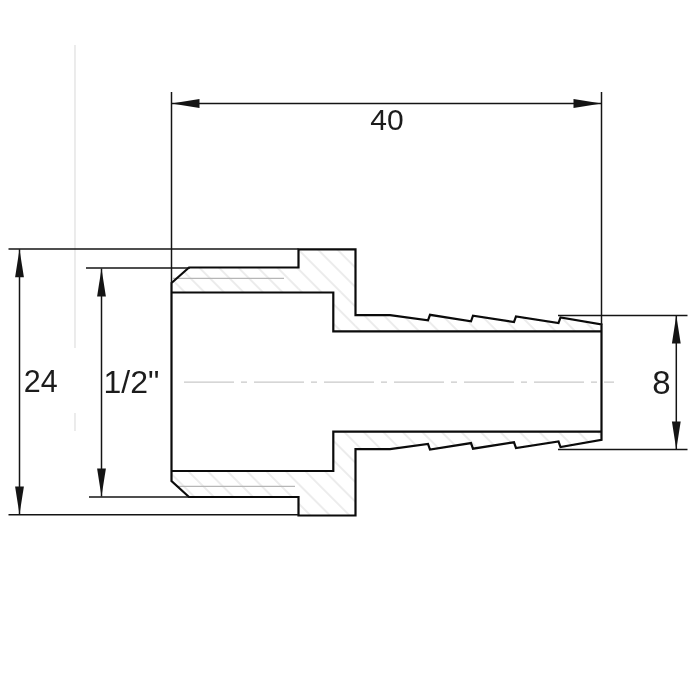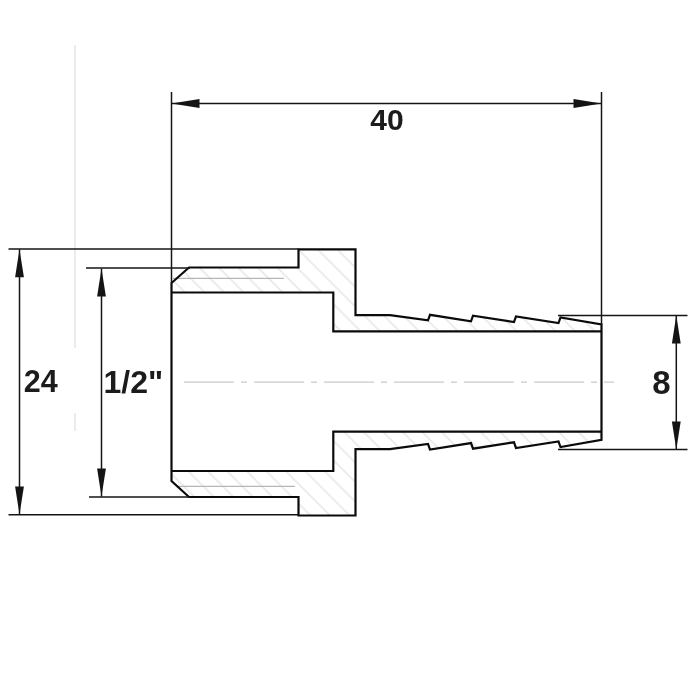--- a/index.html
+++ b/index.html
@@ -1,16 +1,16 @@
 <!DOCTYPE html>
 <html><head>
 <meta charset="utf-8">
 <style>
   html,body{margin:0;padding:0;background:#ffffff;}
-  .wrap{width:693px;height:700px;position:relative;background:#ffffff;font-weight:bold;}
+  .wrap{width:693px;height:700px;position:relative;background:#ffffff;}
   text{font-family:"Liberation Sans",sans-serif;fill:#1c1c1c;}
 </style>
 </head>
 <body>
 <div class="wrap">
 <svg width="700" height="700" viewBox="0 0 700 700" xmlns="http://www.w3.org/2000/svg">
   <defs>
     <pattern id="h45" width="13.8" height="13.8" patternUnits="userSpaceOnUse" patternTransform="rotate(-45)">
       <line x1="6.9" y1="-1" x2="6.9" y2="14.8" stroke="#dadada" stroke-width="1"></line>
     </pattern>

